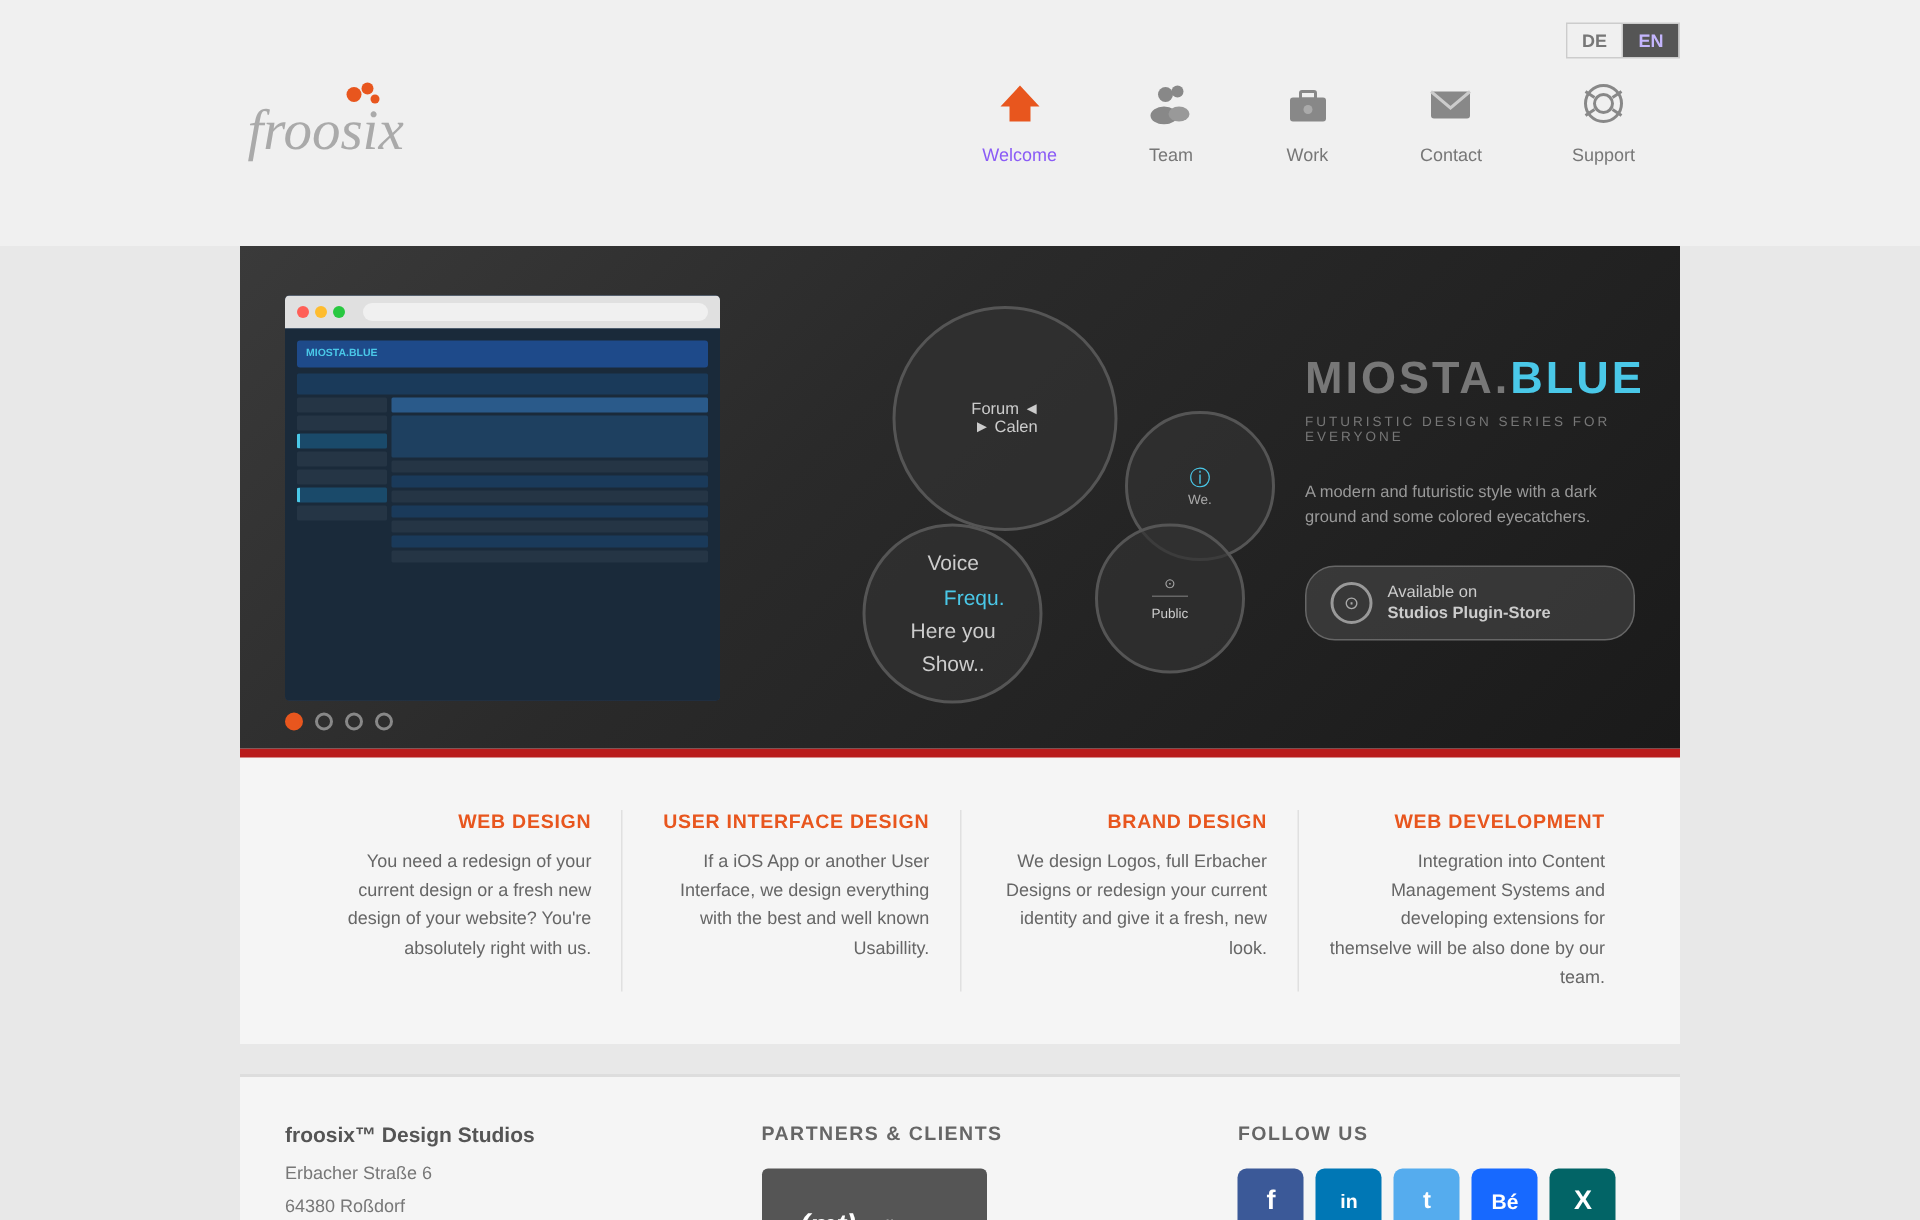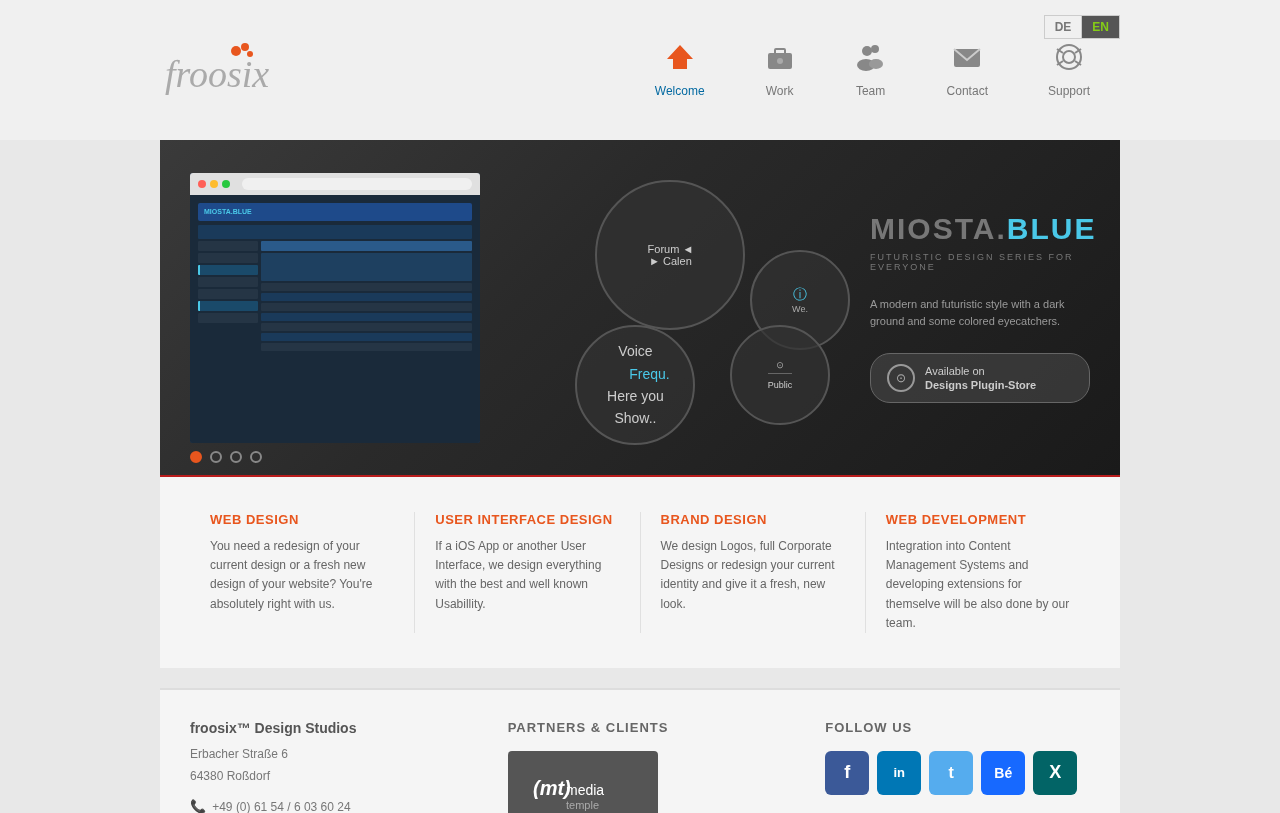--- a/index.html
+++ b/index.html
@@ -1,27 +1,27 @@
 <!DOCTYPE html>
 <html><head>
   <meta charset="utf-8">
   <style>
     * { margin: 0; padding: 0; box-sizing: border-box; }
     body { background: #e8e8e8; font-family: Arial, Helvetica, sans-serif; font-size: 13px; color: #444; min-width: 1280px; }
 
     
-    .header { background: #f0f0f0; padding: 0 160px; display: flex; align-items: center; justify-content: space-between; height: 140px; position: relative; }
+    .header { background: #f0f0f0; padding: 0 160px; display: flex; align-items: center; justify-content: space-between; height: 164px; position: relative; }
     .lang-switcher { position: absolute; top: 15px; right: 160px; display: flex; border: 1px solid #ccc; overflow: hidden; font-size: 12px; font-weight: bold; }
     .lang-de { padding: 4px 10px; background: #f0f0f0; color: #777; cursor: pointer; border-right: 1px solid #ccc; }
-    .lang-en { padding: 4px 10px; background: #555; color: #84cc16; cursor: pointer; }
+    .lang-en { padding: 4px 10px; background: #555; color: #c4b5fd; cursor: pointer; }
     .logo { width: 130px; }
 
     nav { display: flex; gap: 0; }
     .nav-item { display: flex; flex-direction: column; align-items: center; padding: 10px 30px; cursor: pointer; text-decoration: none; color: #777; font-size: 13px; }
-    .nav-item.active { color: #0369a1; align-items: center; }
+    .nav-item.active { color: #8b5cf6; align-items: center; }
     .nav-icon { font-size: 28px; margin-bottom: 6px; }
     .nav-item.active .nav-icon { color: #e8561e; }
 
     
     .banner { background: linear-gradient(135deg, #3a3a3a 0%, #2a2a2a 40%, #1a1a1a 100%); height: 335px; margin: 0 160px; overflow: hidden; position: relative; display: flex; align-items: center; }
     .banner-screenshot { background: #1e3a5f; width: 290px; height: 270px; border-radius: 3px; overflow: hidden; position: relative; }
     .screenshot-bar { background: #e0e0e0; height: 22px; display: flex; align-items: center; padding: 0 8px; gap: 4px; }
     .dot { width: 8px; height: 8px; border-radius: 50%; }
     .dot.red { background: #ff5f57; }
     .dot.yellow { background: #febc2e; }
@@ -31,21 +31,21 @@
     .btn-icon-circle { width: 28px; height: 28px; border-radius: 50%; border: 2px solid #999; display: flex; align-items: center; justify-content: center; color: #aaa; font-size: 12px; }
     .btn-text { color: #ccc; font-size: 11px; line-height: 1.3; }
     .btn-text strong { display: block; }
 
     
     .banner-dots { position: absolute; bottom: 12px; left: 30px; display: flex; gap: 8px; }
     .bdot { width: 12px; height: 12px; border-radius: 50%; border: 2px solid #888; cursor: pointer; }
     .bdot.active { background: #e8561e; border-color: #e8561e; }
 
     
-    .services { background: #f5f5f5; margin: 0 160px; padding: 35px 30px; display: flex; gap: 0; border-top: 2px solid #b91c1c; }
+    .services { background: #f5f5f5; margin: 0 160px; padding: 35px 30px; display: flex; gap: 0; border-top: 6px solid #b91c1c; text-align: right; }
     .service { flex: 1; padding: 0 20px; border-right: 1px solid #e0e0e0; }
     .service:last-child { border-right: none; }
     .service-title { color: #e8561e; font-size: 13px; font-weight: bold; margin-bottom: 10px; text-transform: uppercase; letter-spacing: 0.5px; }
     .service-desc { color: #666; font-size: 12px; line-height: 1.6; }
 
     
     .footer-outer { background: #f5f5f5; margin: 20px 160px 0; padding: 30px; border-top: 2px solid #ddd; display: flex; gap: 0; }
     .footer-col1 { flex: 1.2; }
     .footer-col2 { flex: 1.2; }
     .footer-col3 { flex: 1; }
@@ -91,38 +91,38 @@
       <a class="nav-item active">
         <span class="nav-icon">
           <svg width="30" height="28" viewBox="0 0 30 28">
               <polygon points="15,2 28,16 22,16 22,26 8,26 8,16 2,16" fill="#e8561e"></polygon>
             </svg>
         </span>
         <span class="nav-label">Welcome</span>
       </a>
       <a class="nav-item">
         <span class="nav-icon">
-          <svg width="30" height="28" viewBox="0 0 30 28">
-            <rect x="3" y="10" width="24" height="16" rx="2" fill="#888"></rect>
-            <rect x="10" y="6" width="10" height="5" rx="1" fill="none" stroke="#888" stroke-width="2"></rect>
-            <circle cx="15" cy="18" r="3" fill="#aaa"></circle>
-          </svg>
-        </span>
-        <span class="nav-label">Work</span>
-      </a>
-      <a class="nav-item">
-        <span class="nav-icon">
           <svg width="32" height="28" viewBox="0 0 32 28">
             <circle cx="12" cy="8" r="5" fill="#888"></circle>
             <circle cx="20" cy="6" r="4" fill="#888"></circle>
             <ellipse cx="11" cy="22" rx="9" ry="6" fill="#888"></ellipse>
             <ellipse cx="21" cy="21" rx="7" ry="5" fill="#999"></ellipse>
           </svg>
         </span>
         <span class="nav-label">Team</span>
+      </a>
+      <a class="nav-item">
+        <span class="nav-icon">
+          <svg width="30" height="28" viewBox="0 0 30 28">
+            <rect x="3" y="10" width="24" height="16" rx="2" fill="#888"></rect>
+            <rect x="10" y="6" width="10" height="5" rx="1" fill="none" stroke="#888" stroke-width="2"></rect>
+            <circle cx="15" cy="18" r="3" fill="#aaa"></circle>
+          </svg>
+        </span>
+        <span class="nav-label">Work</span>
       </a>
       <a class="nav-item">
         <span class="nav-icon">
           <svg width="30" height="28" viewBox="0 0 30 28">
             <rect x="2" y="6" width="26" height="18" rx="2" fill="#888"></rect>
             <polyline points="2,6 15,17 28,6" fill="none" stroke="#ccc" stroke-width="2"></polyline>
           </svg>
         </span>
         <span class="nav-label">Contact</span>
       </a>
@@ -219,21 +219,21 @@
     <div style="width:260px; padding:30px 30px 30px 10px; display:flex; flex-direction:column; justify-content:center;">
       <div style="font-size:30px; font-weight:bold; letter-spacing:2px; margin-bottom:6px;">
         <span style="color:#777;">MIOSTA.</span><span style="color:#4ac8e8;">BLUE</span>
       </div>
       <div style="font-size:9px; color:#777; letter-spacing:2px; text-transform:uppercase; margin-bottom:24px;">FUTURISTIC DESIGN SERIES FOR EVERYONE</div>
       <div style="font-size:11px; color:#999; line-height:1.6; margin-bottom:22px;">A modern and futuristic style with a dark ground and some colored eyecatchers.</div>
       <div class="banner-btn">
         <div class="btn-icon-circle">⊙</div>
         <div class="btn-text">
           <span>Available on</span><br>
-          <strong>Designs Plugin-Store</strong>
+          <strong>Studios Plugin-Store</strong>
         </div>
       </div>
     </div>
 
     <div class="banner-dots">
       <div class="bdot active"></div>
       <div class="bdot"></div>
       <div class="bdot"></div>
       <div class="bdot"></div>
     </div>
@@ -243,21 +243,21 @@
     <div class="service">
       <div class="service-title">WEB DESIGN</div>
       <div class="service-desc">You need a redesign of your current design or a fresh new design of your website? You're absolutely right with us.</div>
     </div>
     <div class="service">
       <div class="service-title">USER INTERFACE DESIGN</div>
       <div class="service-desc">If a iOS App or another User Interface, we design everything with the best and well known Usabillity.</div>
     </div>
     <div class="service">
       <div class="service-title">BRAND DESIGN</div>
-      <div class="service-desc">We design Logos, full Corporate Designs or redesign your current identity and give it a fresh, new look.</div>
+      <div class="service-desc">We design Logos, full Erbacher Designs or redesign your current identity and give it a fresh, new look.</div>
     </div>
     <div class="service">
       <div class="service-title">WEB DEVELOPMENT</div>
       <div class="service-desc">Integration into Content Management Systems and developing extensions for themselve will be also done by our team.</div>
     </div>
   </div>
 
   <div class="footer-outer">
 
     <div class="footer-col1">

